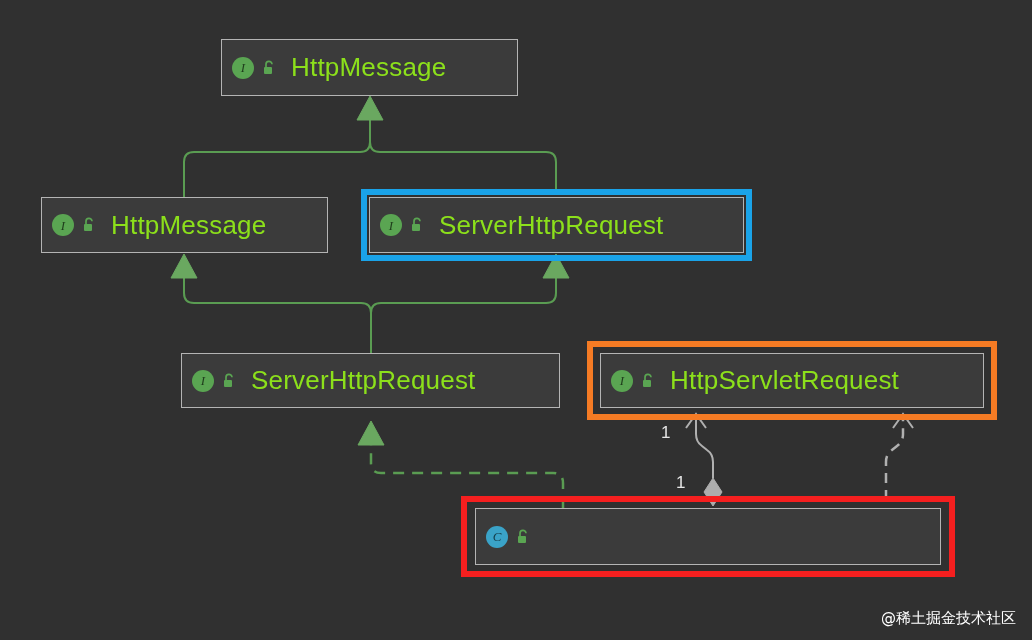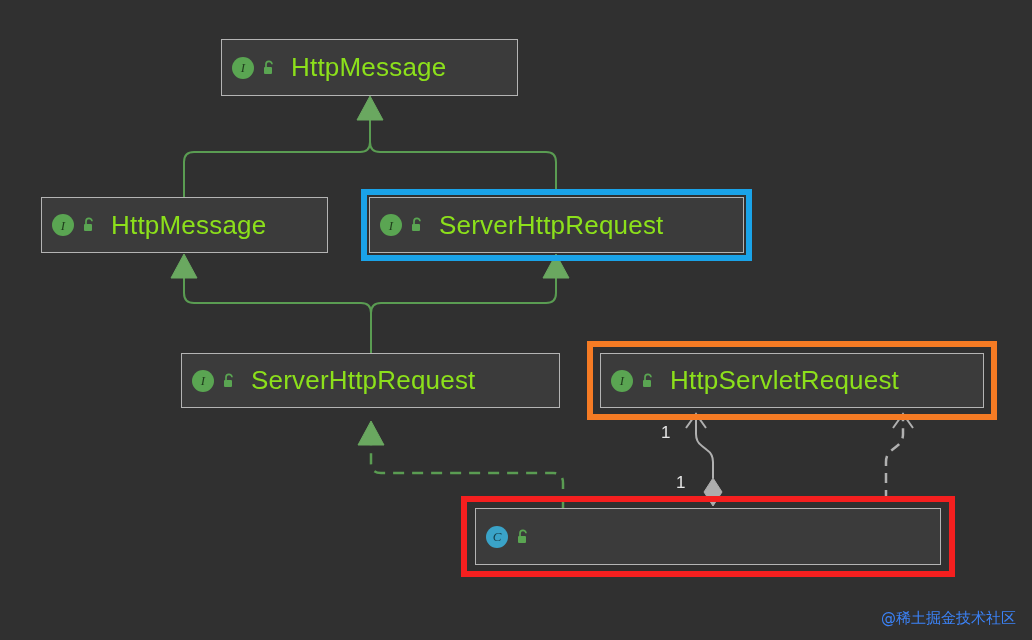--- a/index.html
+++ b/index.html
@@ -81,21 +81,21 @@
     color: #e6e6e6;
     font-size: 17px;
     font-family: "Liberation Sans", sans-serif;
     z-index: 5;
   }
 
   .watermark {
     position: absolute;
     right: 16px;
     bottom: 12px;
-    color: #3b82f6;
+    color: #ffffff;
     font-size: 15px;
     font-family: "DejaVu Sans", sans-serif;
     z-index: 6;
     white-space: nowrap;
   }
 </style>
 </head>
 <body>
 
 <div id="canvas">

